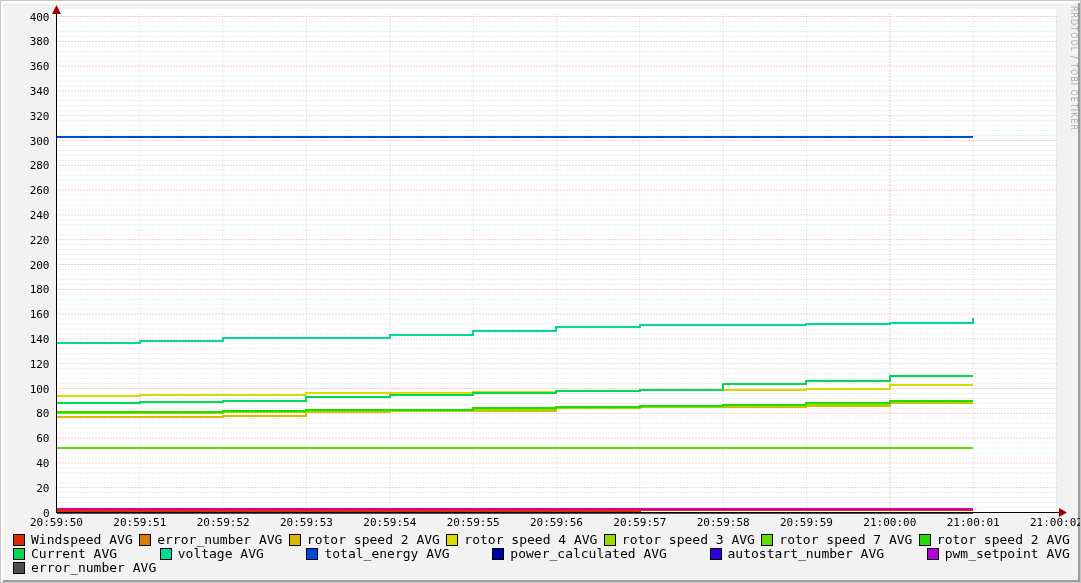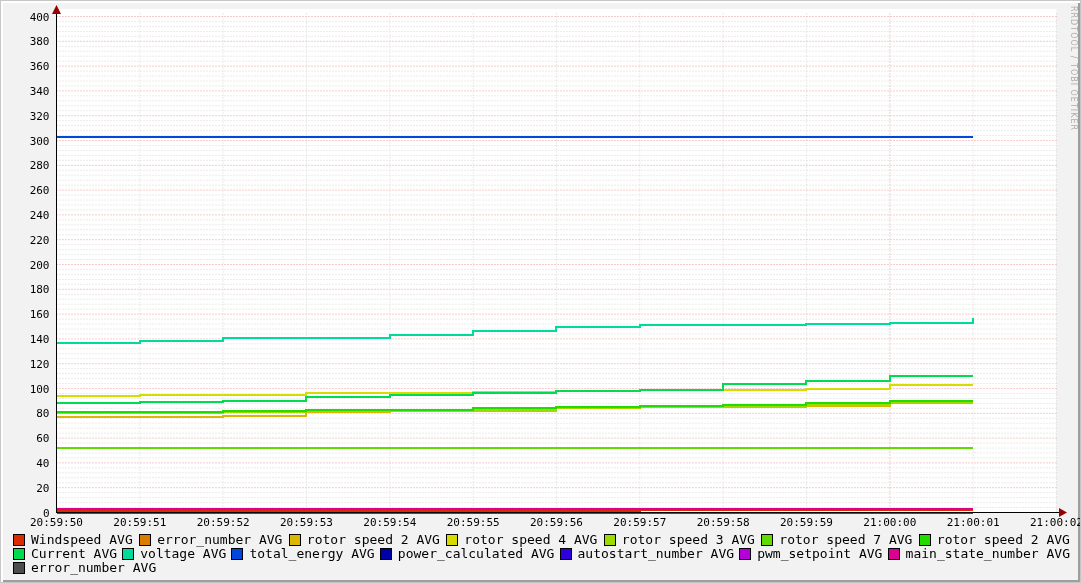--- a/index.html
+++ b/index.html
@@ -257,24 +257,20 @@
           <span class="legend-label">power_calculated AVG</span>
         </span>
         <span class="legend-item">
           <span class="swatch" style="background: rgb(46, 0, 219);"></span>
           <span class="legend-label">autostart_number AVG</span>
         </span>
         <span class="legend-item">
           <span class="swatch" style="background: rgb(180, 0, 219);"></span>
           <span class="legend-label">pwm_setpoint AVG</span>
         </span>
-        <span class="legend-item">
-          <span class="swatch" style="background: rgb(219, 0, 145);"></span>
-          <span class="legend-label">main_state_number AVG</span>
-        </span>
       </div>
       <div class="legend-row single">
         <span class="legend-item">
           <span class="swatch" style="background: rgb(77, 77, 77);"></span>
           <span class="legend-label">error_number AVG</span>
         </span>
       </div>
     </div>
 </div>
 

